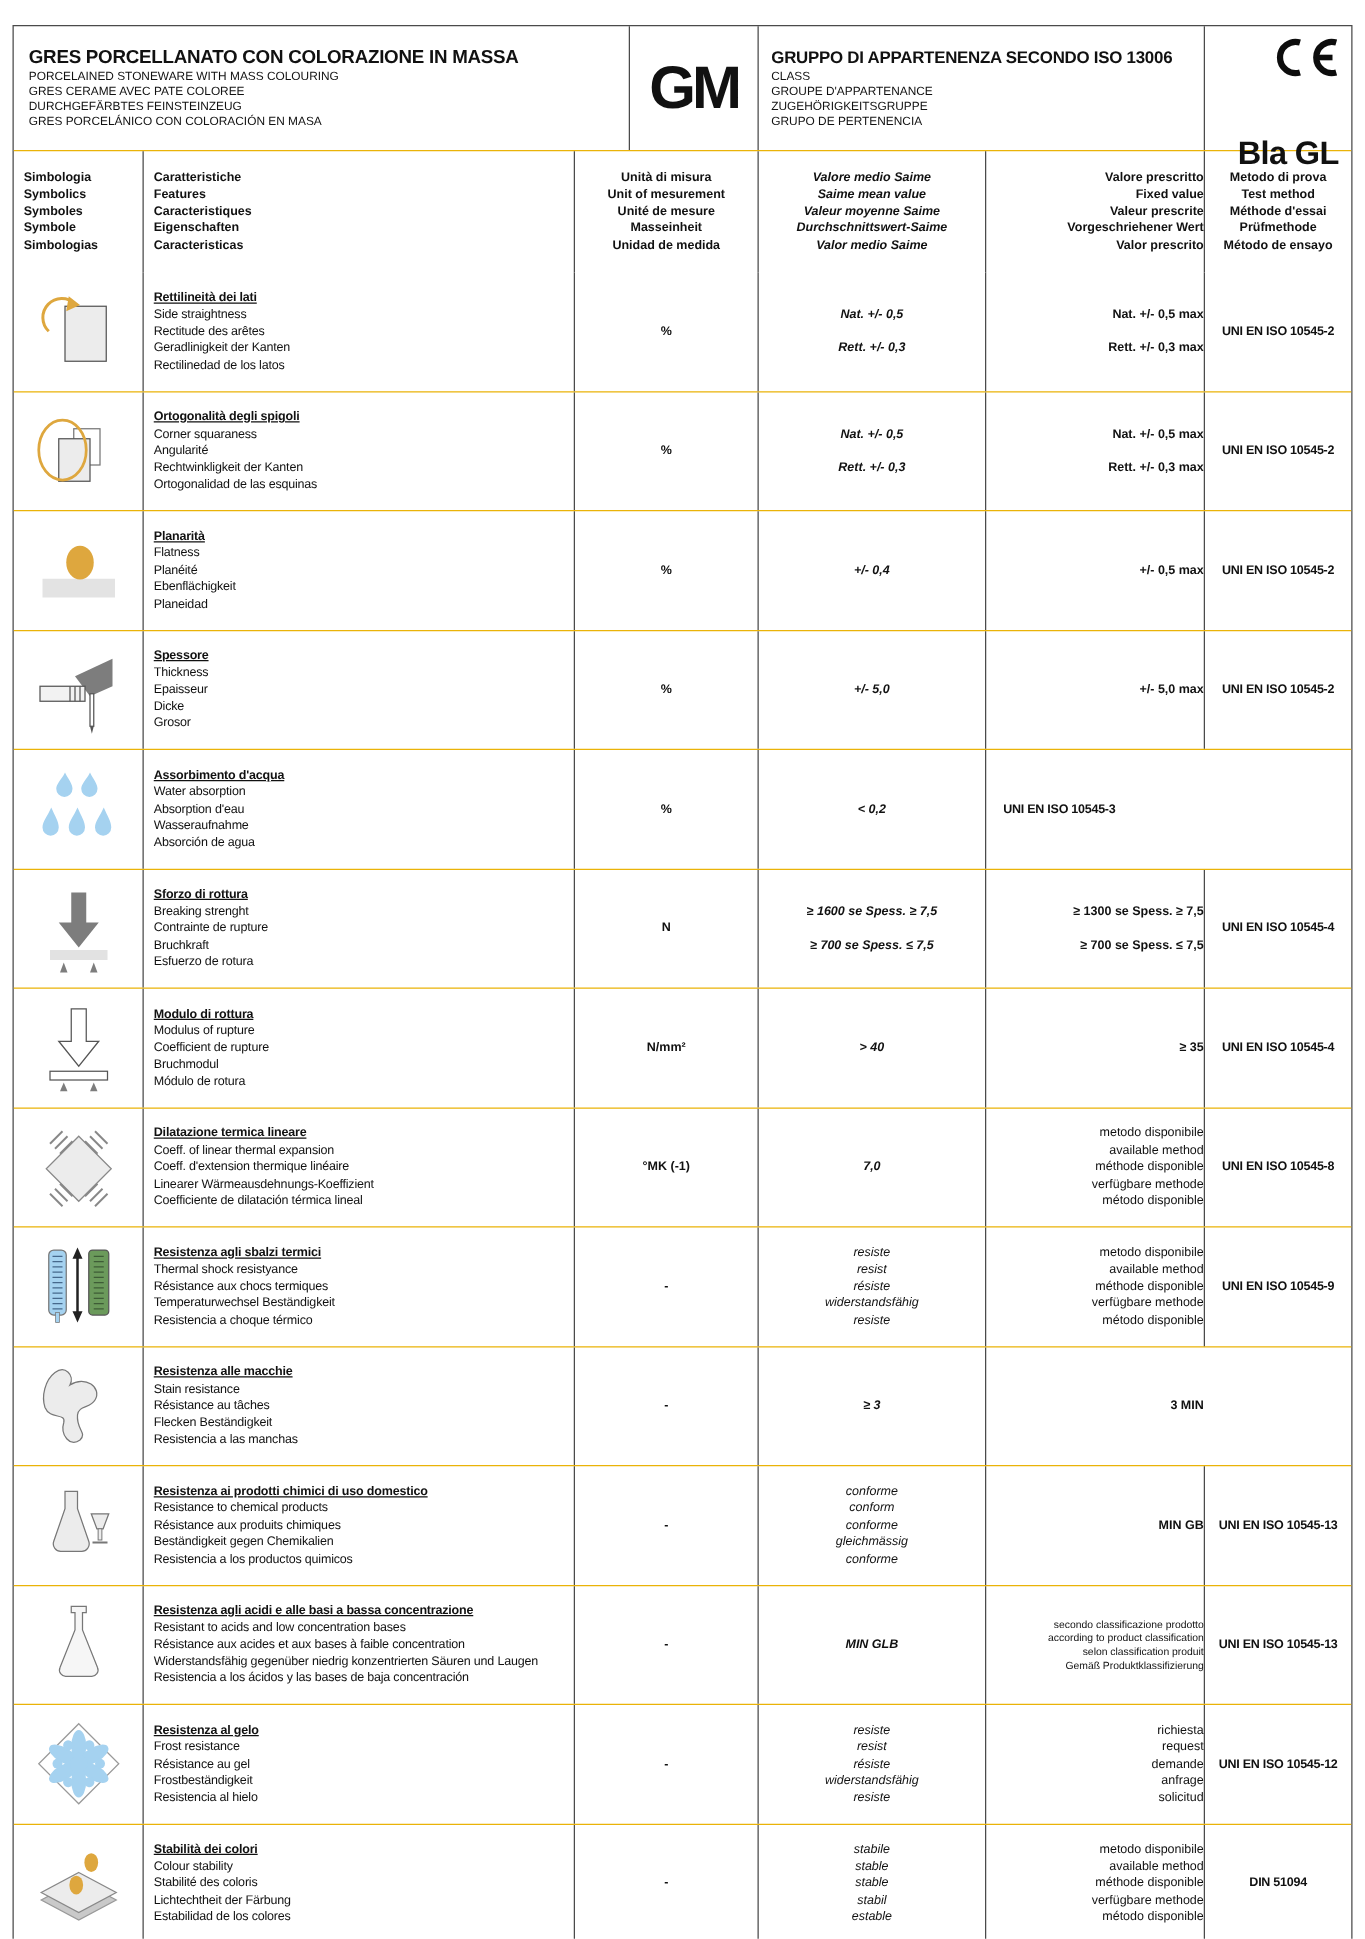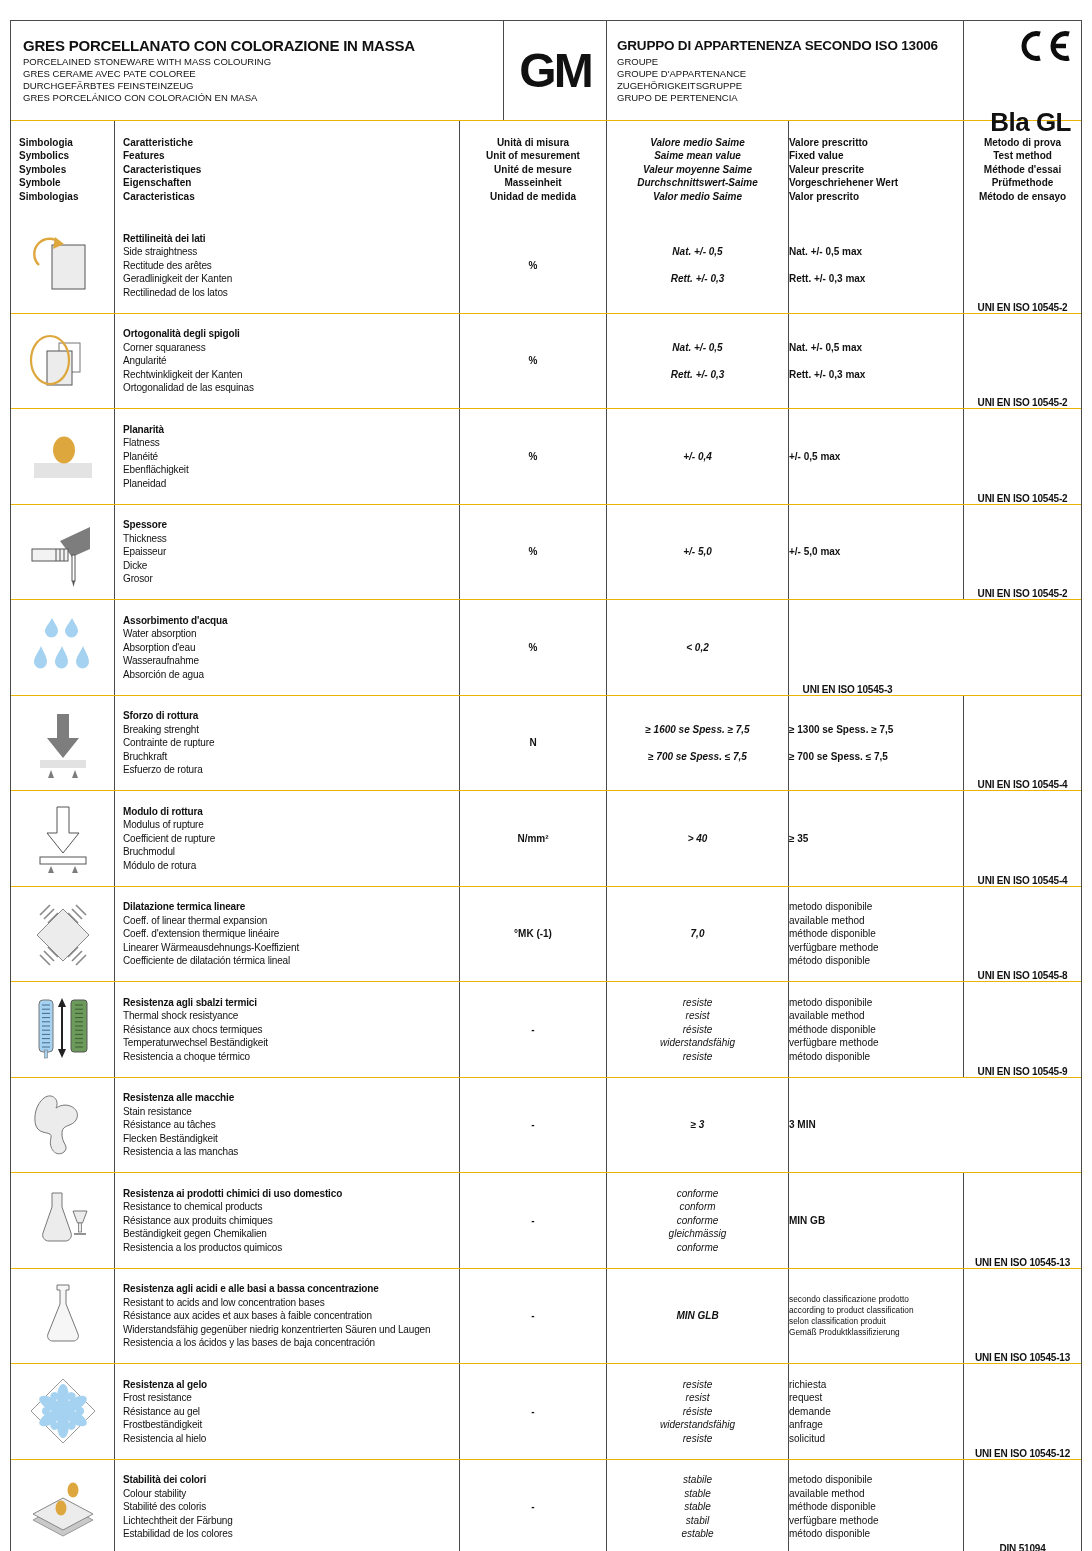--- a/index.html
+++ b/index.html
@@ -8,22 +8,22 @@
   .sheet{position:absolute;left:10px;top:20px;width:1070px;border:1px solid #4a4a4a;}
   .row{display:flex;border-top:1px solid #eab308;}
   .row:first-child{border-top:none;}
   .cell{box-sizing:border-box;border-left:1px solid #4a4a4a;display:flex;flex-direction:column;justify-content:center;}
   .cell:first-child{border-left:none;}
   
   .c-sym{width:103px;align-items:center;}
   .c-feat{width:345px;align-items:flex-start;padding-left:8px;padding-right:4px;}
   .c-unit{width:147px;align-items:center;text-align:center;}
   .c-mean{width:182px;align-items:center;text-align:center;font-style:italic;}
-  .c-fixed{width:175px;align-items:flex-start;text-align:center;}
-  .c-meth{width:118px;align-items:center;text-align:center;justify-content:flex-end;}
+  .c-fixed{width:175px;align-items:flex-end;text-align:center;}
+  .c-meth{width:118px;align-items:center;text-align:center;}
   
   .hdr{height:99px;}
   .h-logo{width:103px;align-items:center;}
   .h-title{width:492px;align-items:flex-start;padding-left:12px;}
   .h-group{width:357px;align-items:flex-start;padding-left:10px;}
   .h-mark{width:118px;align-items:flex-end;justify-content:space-between;padding:8px 10px 6px 6px;gap:44px;}
   .logo-text{font-size:48px;font-weight:700;letter-spacing:-3px;}
   .doc-title{font-size:15px;font-weight:700;letter-spacing:-0.2px;line-height:17px;margin-bottom:2px;}
   .grp-title{font-size:13.5px;font-weight:700;letter-spacing:-0.2px;line-height:16px;margin-bottom:2px;}
   .subs .ln{font-size:9.5px;line-height:12px;font-weight:400;letter-spacing:0;}
@@ -31,21 +31,21 @@
   
   .colhead{height:97px;}
   .colhead .cell{justify-content:center;}
   .colhead .ln{font-size:10px;line-height:13.5px;font-weight:700;}
   .colhead .c-sym{align-items:flex-start;padding-left:8px;}
   
   .drow{height:94.5px;}
   .ln{font-size:10px;line-height:13.5px;white-space:nowrap;}
   .blank{height:13.5px;}
   .features-lines .ln{font-weight:400;letter-spacing:-0.15px;}
-  .features-lines .ln:first-child{font-weight:700;}
+  .features-lines .ln:first-child{font-weight:700;text-decoration:underline;}
   .val-lines .ln{font-weight:700;}
   .val-lines.multi .ln{font-weight:400;}
   .val-lines.tiny .ln{font-size:8.3px;line-height:11px;font-weight:400;}
   .unit-text{font-size:10px;font-weight:700;}
   .method-text{font-size:10px;font-weight:700;letter-spacing:-0.2px;}
   .icon{display:flex;align-items:center;justify-content:center;}
   .icon svg{display:block;}
 </style>
 </head>
 <body>
@@ -61,21 +61,21 @@
           <div class="ln">DURCHGEFÄRBTES FEINSTEINZEUG</div>
           <div class="ln">GRES PORCELÁNICO CON COLORACIÓN EN MASA</div>
         </div>
     </div>
     <div class="cell h-logo">
       <span class="logo-text">GM</span>
     </div>
     <div class="cell h-group">
       <div class="grp-title">GRUPPO DI APPARTENENZA SECONDO ISO 13006</div>
       <div class="subs">
-          <div class="ln">GROUPE</div>
+          <div class="ln">CLASS</div>
           <div class="ln">GROUPE D'APPARTENANCE</div>
           <div class="ln">ZUGEHÖRIGKEITSGRUPPE</div>
           <div class="ln">GRUPO DE PERTENENCIA</div>
         </div>
     </div>
     <div class="cell h-mark">
       <span class="icon">
         <svg width="54" height="34" viewBox="0 0 108 68">
           <g fill="none" stroke="#0d0d0d" stroke-width="10">
             <path d="M46 10 A25 25 0 1 0 46 58"></path>

